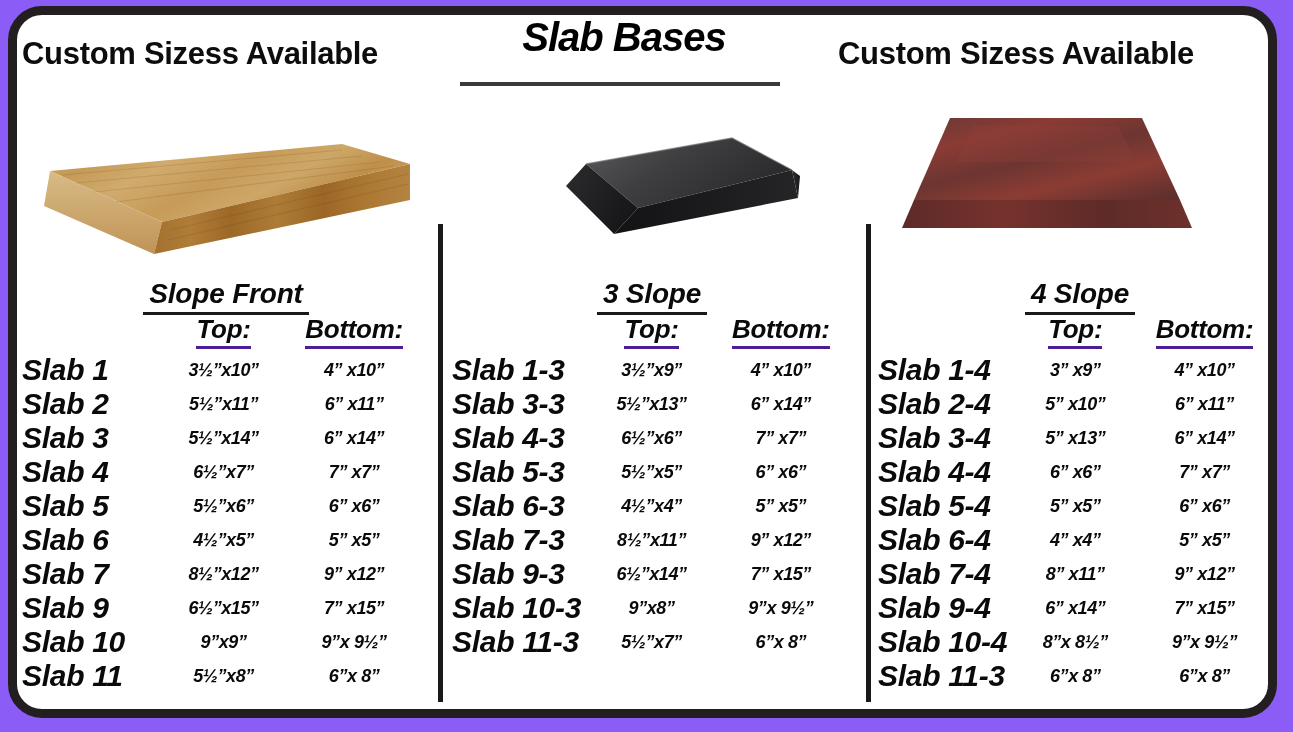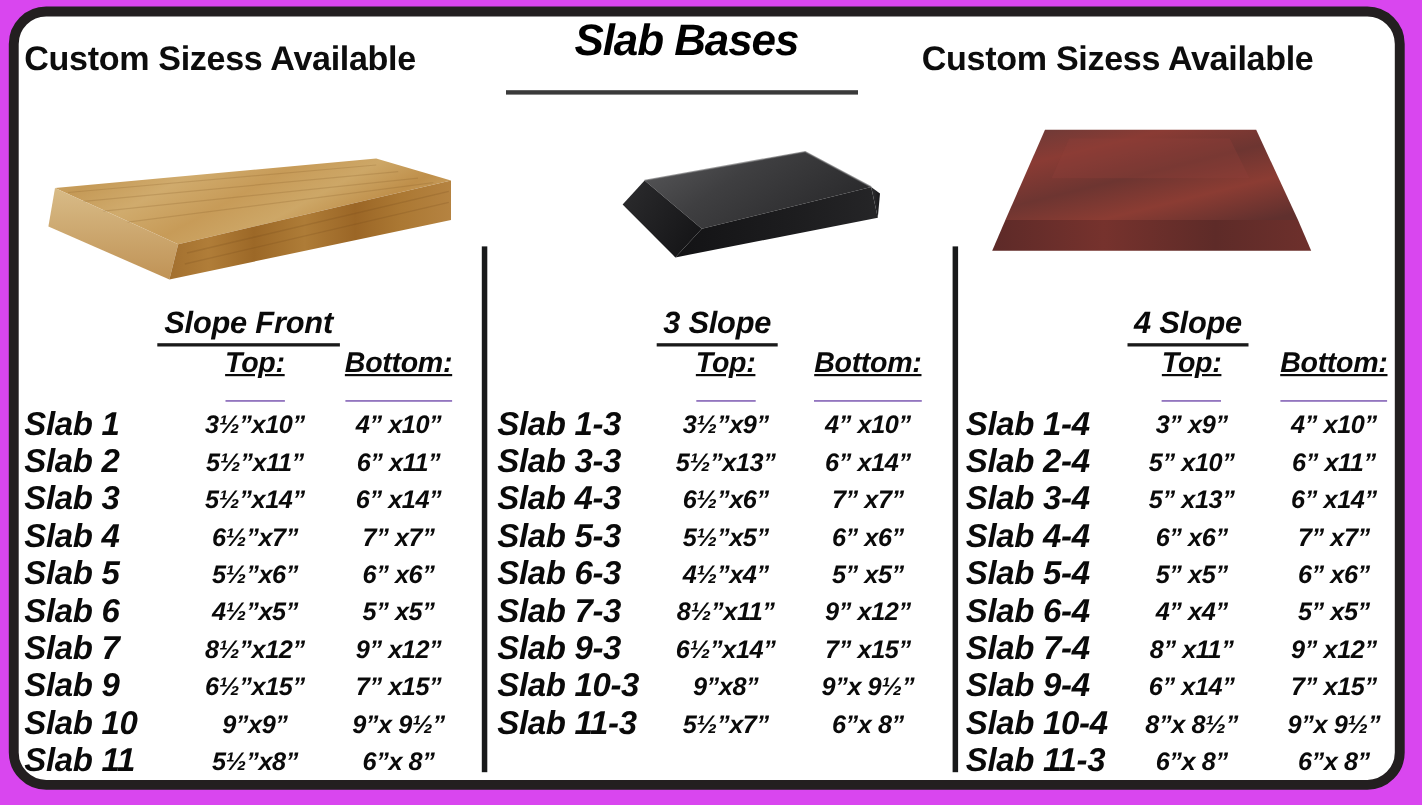--- a/index.html
+++ b/index.html
@@ -7,21 +7,21 @@
     background: #ffffff;
   }
   body {
     width: 1293px; height: 732px;
     font-family: "Liberation Sans", sans-serif;
     overflow: hidden;
   }
   #page {
     position: relative;
     width: 1293px; height: 732px;
-    background: #d946ef;
+    background: #8b5cf6;
   }
   
   #frame {
     position: absolute;
     left: 8px; top: 6px;
     width: 1269px; height: 712px;
     border: 9px solid #231f20;
     border-radius: 34px;
     box-sizing: border-box;
     background: #ffffff;
@@ -125,32 +125,31 @@
   }
   table.tbl th {
     font-size: 26px;
     padding-bottom: 4px;
     letter-spacing: -0.3px;
   }
   th.h-name { width: 36%; }
   th.h-top, th.h-bot { text-align: center; }
   th.h-top span, th.h-bot span {
     display: inline-block;
-    border-bottom: 1px solid #4c1d95;
-    padding-bottom: 19px;
-    text-decoration: underline;
+    border-bottom: 3px solid #4c1d95;
+    padding-bottom: 1px;
   }
   td.c-name {
     font-size: 30px;
     text-align: left;
     letter-spacing: -0.3px;
     padding-right: 6px;
   }
   td.c-top, td.c-bot {
-    font-size: 23px;
+    font-size: 18px;
     font-style: normal;
     text-align: center;
     letter-spacing: -0.4px;
   }
   table.tbl tr { height: 29.5px; }
 </style>
 </head>
 <body>
 
 <div id="page">

